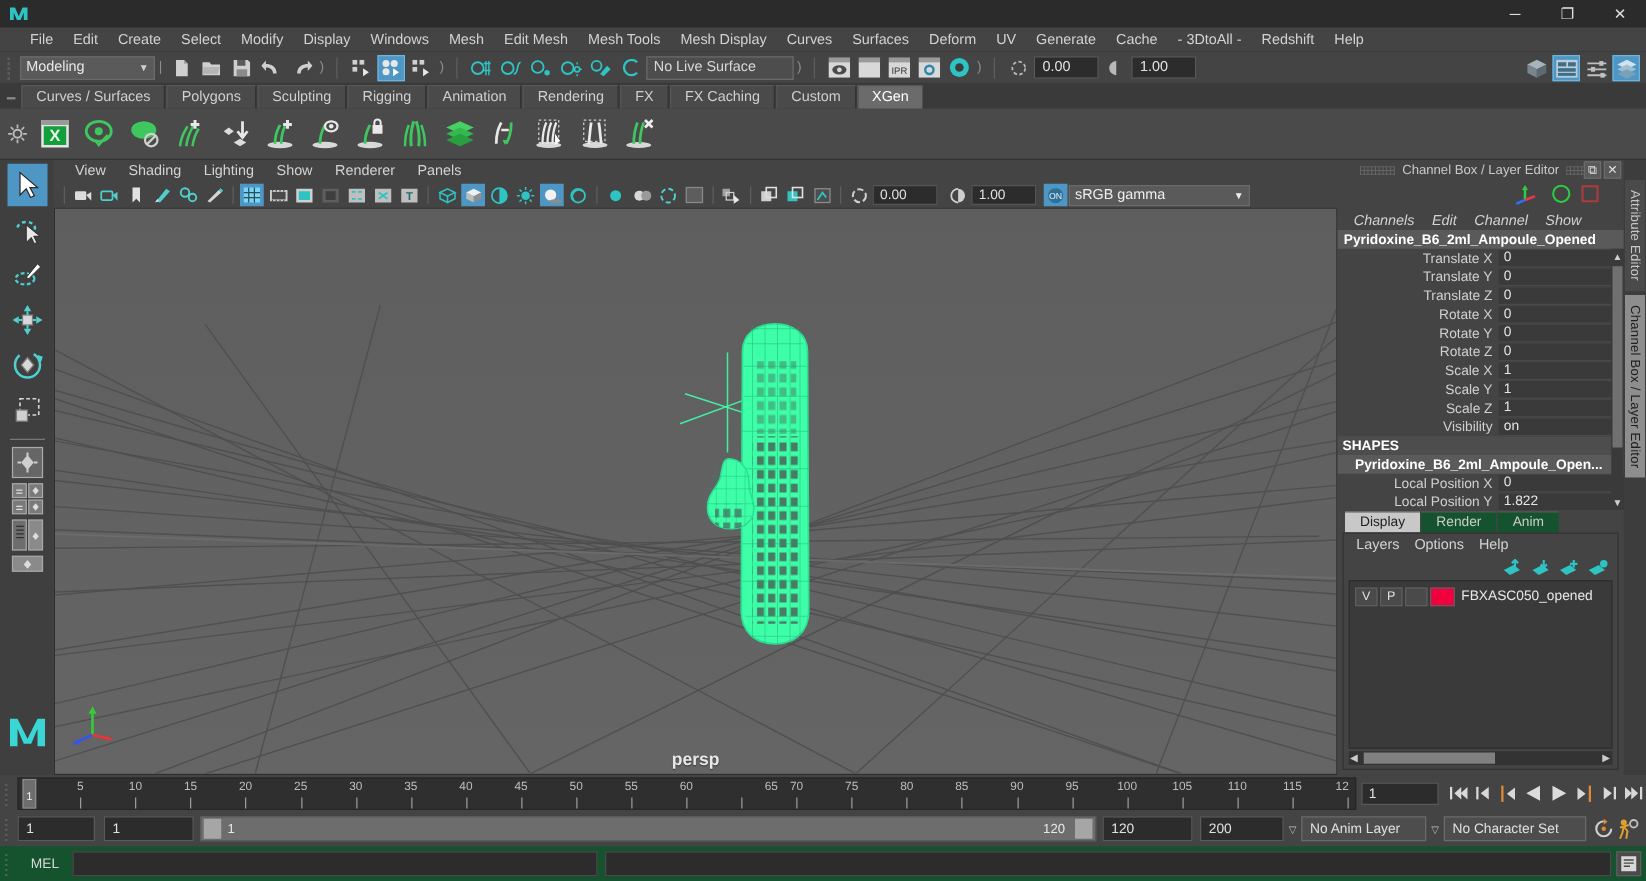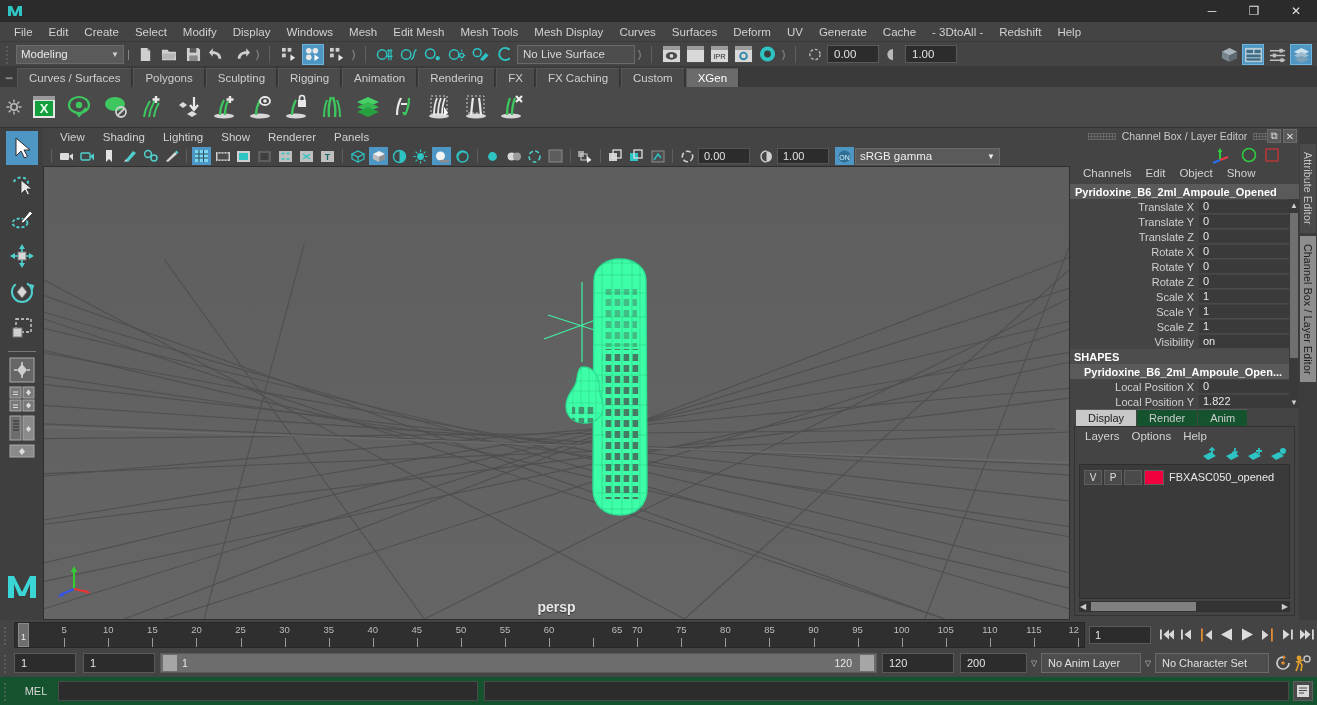--- a/index.html
+++ b/index.html
@@ -20,21 +20,21 @@
   .title-icon{ width:16px;height:14px;margin:0 6px 0 7px; position:relative; }
   .title-icon svg{ display:block; }
   .title-text{ font-size:11.5px; color:#dcdcdc; white-space:nowrap; letter-spacing:.1px;}
   .win-btns{ position:absolute; right:0; top:0; height:22px; display:flex; }
   .win-btn{ width:42px; height:22px; display:flex; align-items:center; justify-content:center;
             color:#e0e0e0; font-size:12px; }
 
   
   .menubar{
     height:20px; background:#444444; display:flex; align-items:center;
-    flex:0 0 20px; padding-left:6px; border-bottom:1px solid #3a3a3a;
+    flex:0 0 20px; padding-left:16px; border-bottom:1px solid #3a3a3a;
   }
   .menu-item{ padding:2px 8px; font-size:11.5px; color:#d2d2d2; cursor:default; white-space:nowrap;}
 
   
   .statusline{
     height:24px; background:#444444; display:flex; align-items:center;
     flex:0 0 24px; padding-left:4px; position:relative;
   }
   .dragdots{ width:9px; height:20px; background:
       repeating-linear-gradient(to bottom,#6d6d6d 0 2px,transparent 2px 4px);
@@ -132,21 +132,21 @@
   .cb-title .dots{ width:28px;height:7px; opacity:.5;
     background:repeating-linear-gradient(to right,#888 0 1px,transparent 1px 3px),
                repeating-linear-gradient(to bottom,#888 0 1px,transparent 1px 3px);
     background-size:3px 3px;}
   .cb-title .ttl{ margin:0 6px; white-space:nowrap;}
   .cb-tbtns{ position:absolute; right:2px; top:1px; display:flex;}
   .cb-tbtn{ width:14px;height:14px;display:flex;align-items:center;justify-content:center;
             color:#ddd;font-size:10px; background:#5a5a5a; margin-left:2px; border:1px solid #6a6a6a;}
   .manip-row{ height:22px; display:flex; align-items:center; justify-content:flex-end;
               padding-right:18px; flex:0 0 22px; background:#444;}
-  .cb-menubar{ height:18px; display:flex; align-items:flex-start; flex:0 0 18px; padding-left:6px;}
+  .cb-menubar{ height:18px; display:flex; align-items:flex-end; flex:0 0 18px; padding-left:6px;font-style:italic;}
   .cb-menubar .menu-item{ padding:1px 7px; }
   .cb-area{ flex:0 0 224px; background:#444; position:relative; overflow:hidden;}
   .cb-objname{ height:15px; background:#5a5a5a; color:#fff; font-weight:bold; font-size:11px;
                display:flex; align-items:center; padding-left:5px; }
   .cb-row{ height:15px; display:flex; align-items:center; font-size:11px;}
   .cb-label{ flex:1 1 auto; text-align:right; padding-right:5px; color:#d0d0d0; white-space:nowrap;}
   .cb-val{ width:100px; flex:0 0 100px; background:#3a3a3a; height:14px; color:#e6e6e6;
            display:flex;align-items:center; padding-left:4px; border-bottom:1px solid #4a4a4a;}
   .cb-section{ height:15px; background:#4d4d4d; color:#fff; font-weight:bold; font-size:11px;
                display:flex;align-items:center; padding-left:4px;}
@@ -1004,21 +1004,21 @@
             <circle cx="9" cy="9" r="6.5" fill="none" stroke="#2ecc40" stroke-width="1.6"></circle>
           </svg>
           <svg width="18" height="18" viewBox="0 0 18 18" style="margin-left:5px;">
             <rect x="3" y="3" width="12" height="12" fill="none" stroke="#b03a3a" stroke-width="1.6"></rect>
           </svg>
         </div>
 
         <div class="cb-menubar">
           <div class="menu-item">Channels</div>
           <div class="menu-item">Edit</div>
-          <div class="menu-item">Object</div>
+          <div class="menu-item">Channel</div>
           <div class="menu-item">Show</div>
         </div>
 
         <div class="cb-area">
           <div class="cb-objname">Pyridoxine_B6_2ml_Ampoule_Opened</div>
 
           <div class="cb-row">
             <span class="cb-label">Translate X</span>
             <span class="cb-val">0</span>
           </div>

